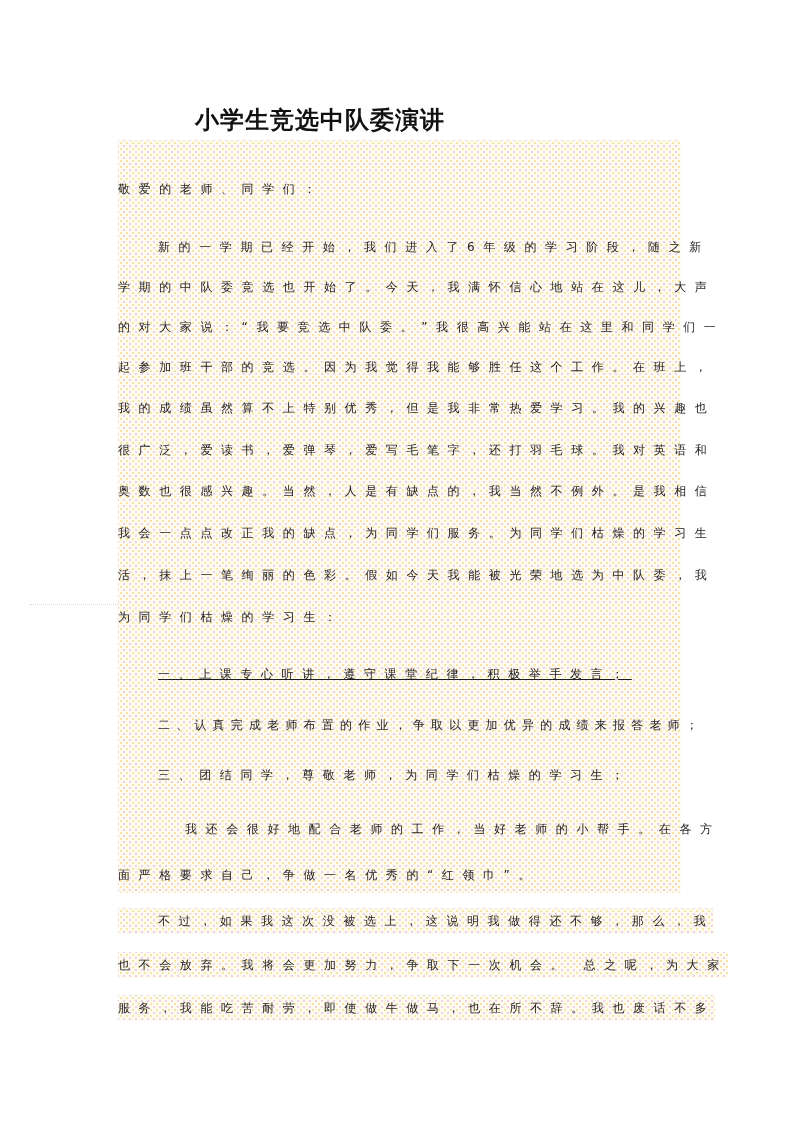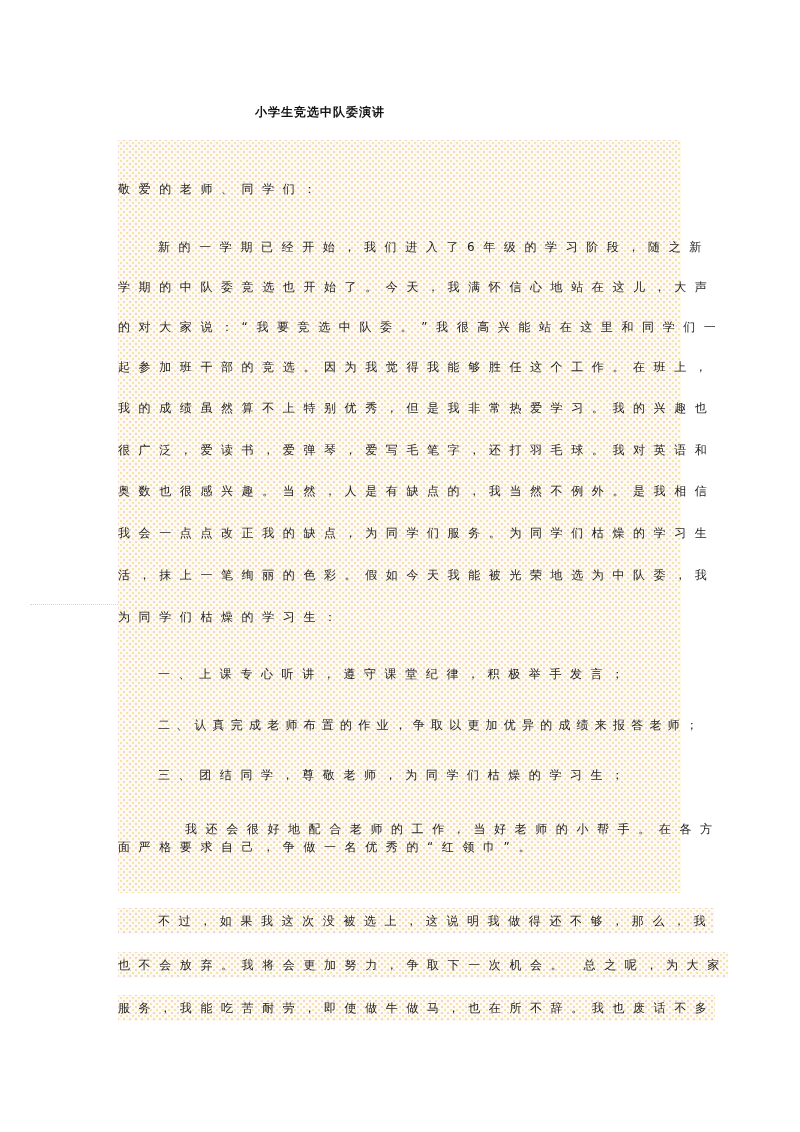--- a/index.html
+++ b/index.html
@@ -2,21 +2,21 @@
 <html><head>
   <meta charset="utf-8">
   <style>
     html, body { margin: 0; padding: 0; }
     body {
       width: 800px; height: 1132px; background: #ffffff; position: relative; overflow: hidden;
       font-family: "DejaVu Sans", "Liberation Sans", sans-serif; color: #1a1a1a;
     }
     .title {
       position: absolute; left: 0; top: 104px; width: 640px; text-align: center;
-      font-size: 12px; font-weight: bold; letter-spacing: 1px; color: #111;
+      font-size: 24px; font-weight: bold; letter-spacing: 1px; color: #111;
     }
     .bg-block {
       position: absolute; left: 118px; top: 140px; width: 563px; height: 753px;
       background-color: #fdfaf0;
       background-image:
         radial-gradient(circle, #f5e6a6 0.8px, transparent 1.2px),
         radial-gradient(circle, #f3d0e0 0.8px, transparent 1.2px);
       background-size: 6px 6px, 6px 6px;
       background-position: 0 0, 3px 3px;
     }
@@ -53,23 +53,23 @@
   <div class="line" style="top:276px;">学期的中队委竞选也开始了。今天，我满怀信心地站在这儿，大声</div>
   <div class="line" style="top:316px;">的对大家说：“我要竞选中队委。”我很高兴能站在这里和同学们一</div>
   <div class="line" style="top:356px;">起参加班干部的竞选。因为我觉得我能够胜任这个工作。在班上，</div>
   <div class="line" style="top:397px;">我的成绩虽然算不上特别优秀，但是我非常热爱学习。我的兴趣也</div>
   <div class="line" style="top:439px;">很广泛，爱读书，爱弹琴，爱写毛笔字，还打羽毛球。我对英语和</div>
   <div class="line" style="top:480px;">奥数也很感兴趣。当然，人是有缺点的，我当然不例外。是我相信</div>
   <div class="line" style="top:522px;">我会一点点改正我的缺点，为同学们服务。为同学们枯燥的学习生</div>
   <div class="line" style="top:564px;">活，抹上一笔绚丽的色彩。假如今天我能被光荣地选为中队委，我</div>
   <div class="line" style="top:606px;">为同学们枯燥的学习生：</div>
 
-  <div class="line" style="top:663px; left:158px;">一、上课专心听讲，遵守课堂纪律，积极举手发言；</div>
+  <div class="line" style="top:663px; left:158px;text-decoration:underline;">一、上课专心听讲，遵守课堂纪律，积极举手发言；</div>
   <div class="line" style="top:714px; left:158px; letter-spacing:6.2px;">二、认真完成老师布置的作业，争取以更加优异的成绩来报答老师；</div>
   <div class="line" style="top:764px; left:158px;">三、团结同学，尊敬老师，为同学们枯燥的学习生；</div>
 
   <div class="line" style="top:818px; left:185px;">我还会很好地配合老师的工作，当好老师的小帮手。在各方</div>
-  <div class="line" style="top:836px;">面严格要求自己，争做一名优秀的“红领巾”。</div>
+  <div class="line" style="top:864px;">面严格要求自己，争做一名优秀的“红领巾”。</div>
 
   <div class="line" style="top:910px;"><span class="hl" style="padding-left:40px;">不过，如果我这次没被选上，这说明我做得还不够，那么，我</span></div>
   <div class="line" style="top:954px;"><span class="hl">也不会放弃。我将会更加努力，争取下一次机会。 总之呢，为大家</span></div>
   <div class="line" style="top:997px;"><span class="hl">服务，我能吃苦耐劳，即使做牛做马，也在所不辞。我也废话不多</span></div>
 </div>
 
 </body></html>

